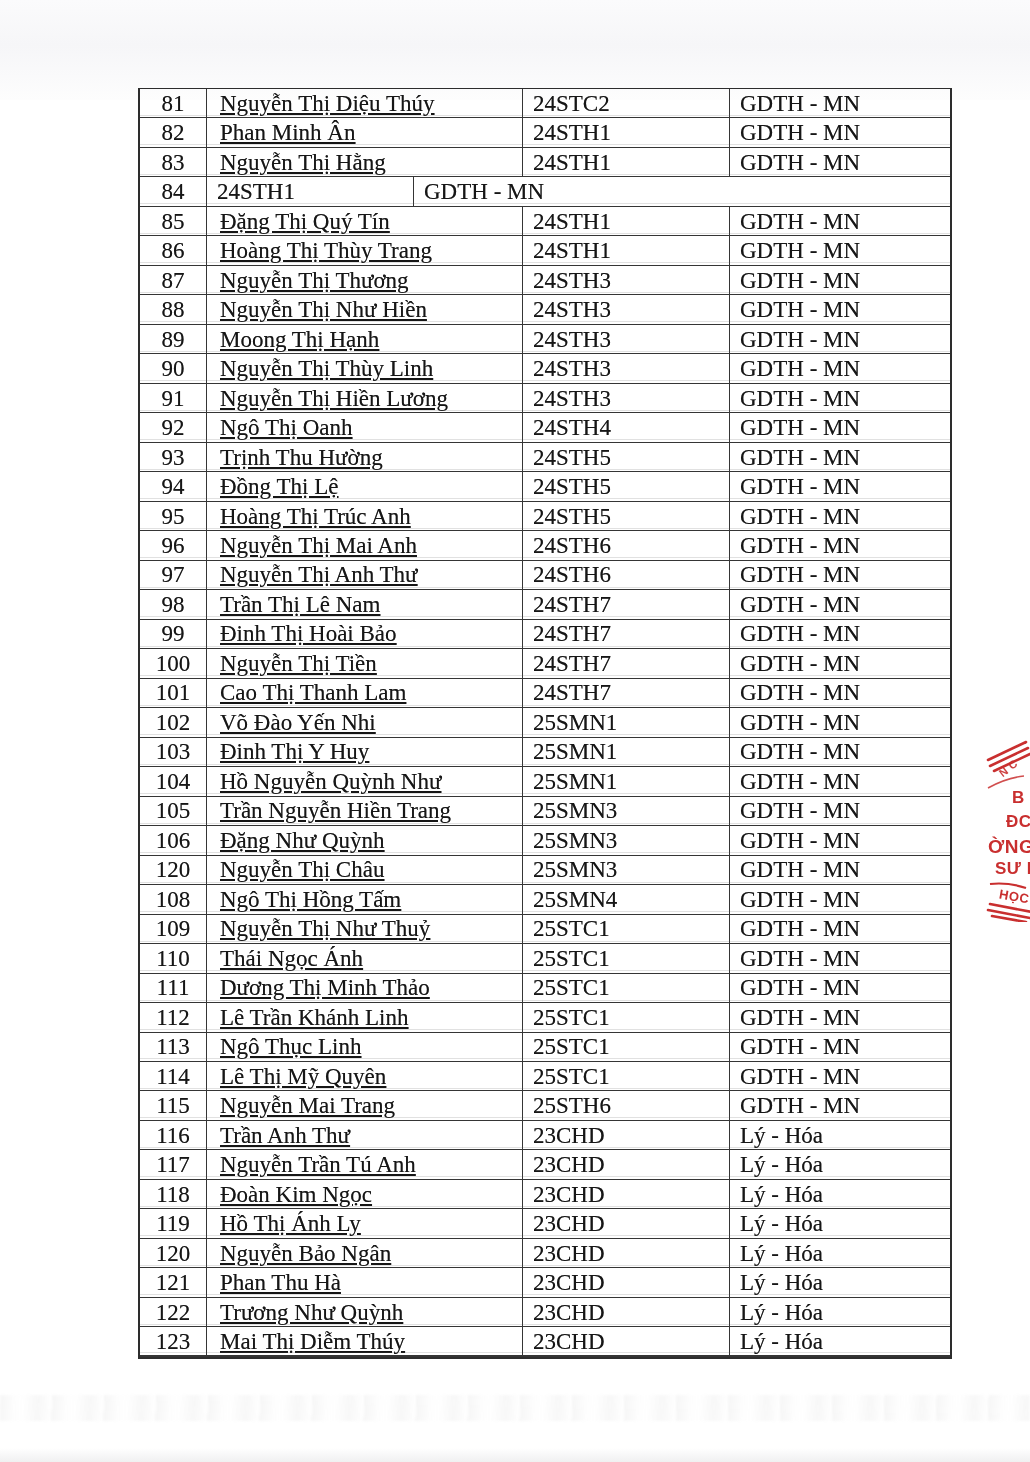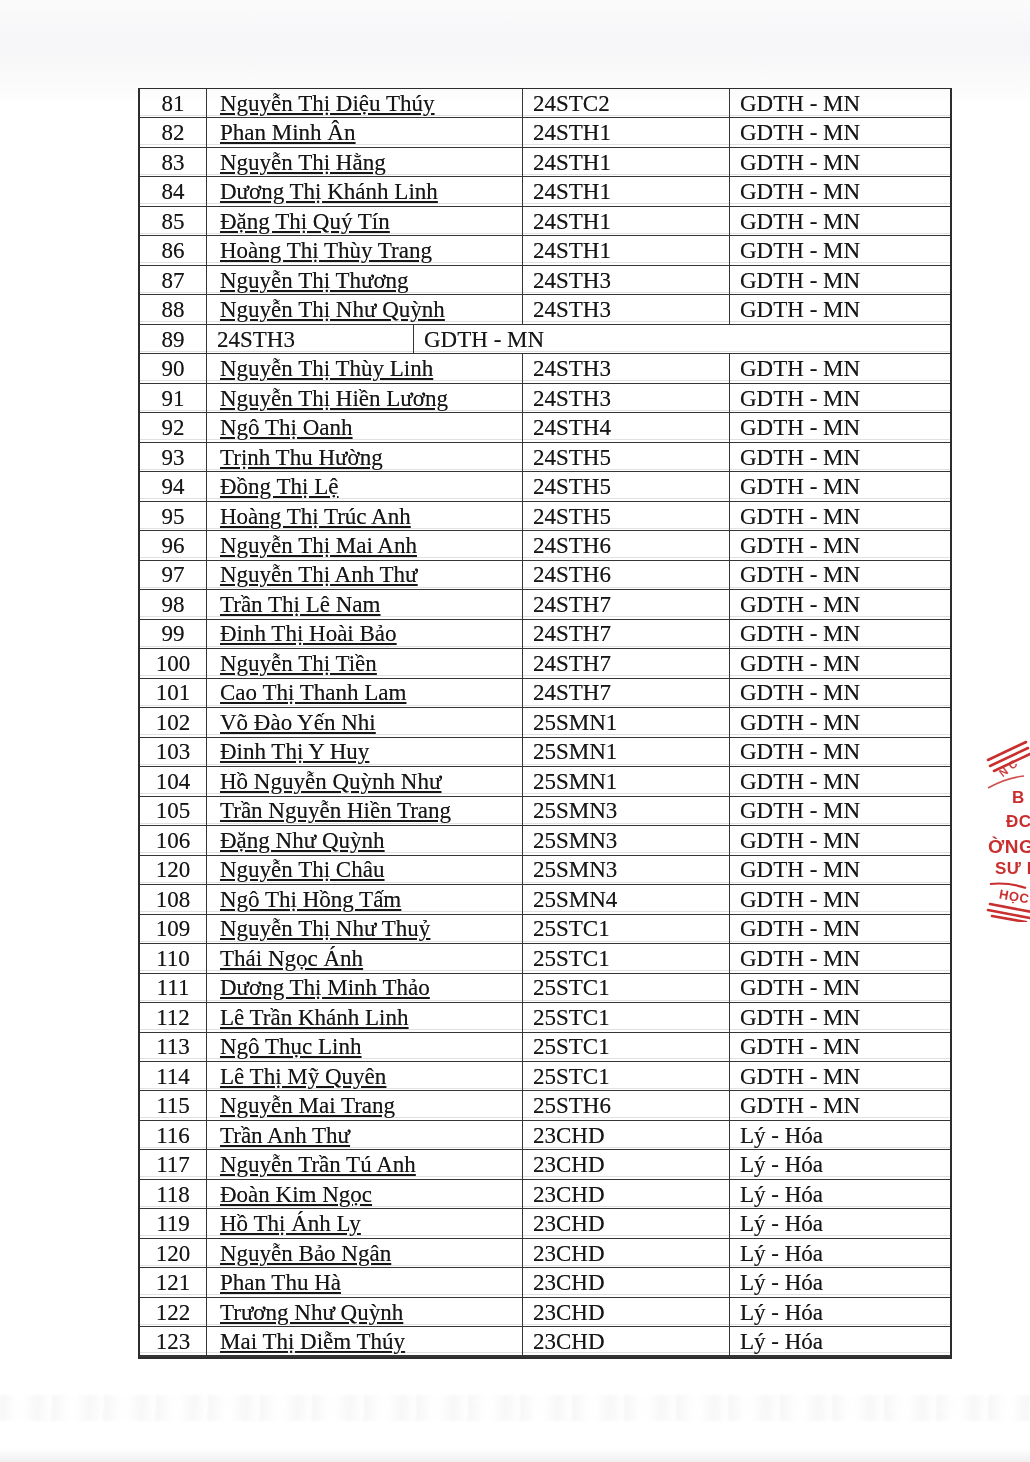--- a/index.html
+++ b/index.html
@@ -120,21 +120,20 @@
 
   <div class="row">
     <div class="cell c-no">83</div>
     <div class="cell c-name">Nguyễn Thị Hằng</div>
     <div class="cell c-class">24STH1</div>
     <div class="cell c-dept">GDTH - MN</div>
   </div>
 
   <div class="row">
     <div class="cell c-no">84</div>
-    <div class="cell c-name">Dương Thị Khánh Linh</div>
     <div class="cell c-class">24STH1</div>
     <div class="cell c-dept">GDTH - MN</div>
   </div>
 
   <div class="row">
     <div class="cell c-no">85</div>
     <div class="cell c-name">Đặng Thị Quý Tín</div>
     <div class="cell c-class">24STH1</div>
     <div class="cell c-dept">GDTH - MN</div>
   </div>
@@ -148,27 +147,28 @@
 
   <div class="row">
     <div class="cell c-no">87</div>
     <div class="cell c-name">Nguyễn Thị Thương</div>
     <div class="cell c-class">24STH3</div>
     <div class="cell c-dept">GDTH - MN</div>
   </div>
 
   <div class="row">
     <div class="cell c-no">88</div>
-    <div class="cell c-name">Nguyễn Thị Như Quỳnh</div>
+    <div class="cell c-name">Nguyễn Thị Như Hiền</div>
     <div class="cell c-class">24STH3</div>
     <div class="cell c-dept">GDTH - MN</div>
   </div>
 
   <div class="row">
     <div class="cell c-no">89</div>
+    <div class="cell c-name">Moong Thị Hạnh</div>
     <div class="cell c-class">24STH3</div>
     <div class="cell c-dept">GDTH - MN</div>
   </div>
 
   <div class="row">
     <div class="cell c-no">90</div>
     <div class="cell c-name">Nguyễn Thị Thùy Linh</div>
     <div class="cell c-class">24STH3</div>
     <div class="cell c-dept">GDTH - MN</div>
   </div>

